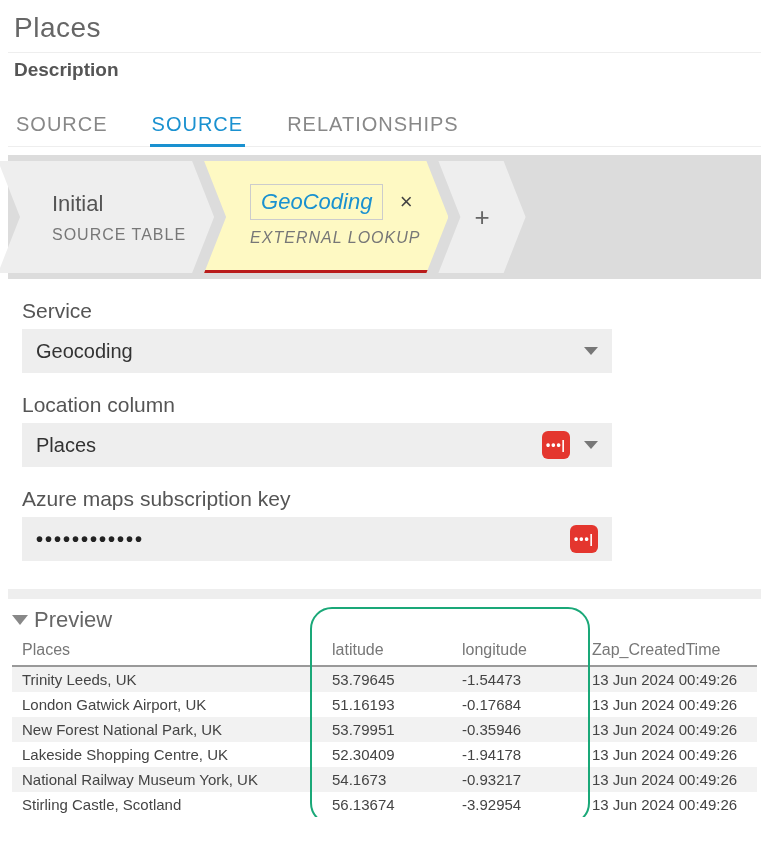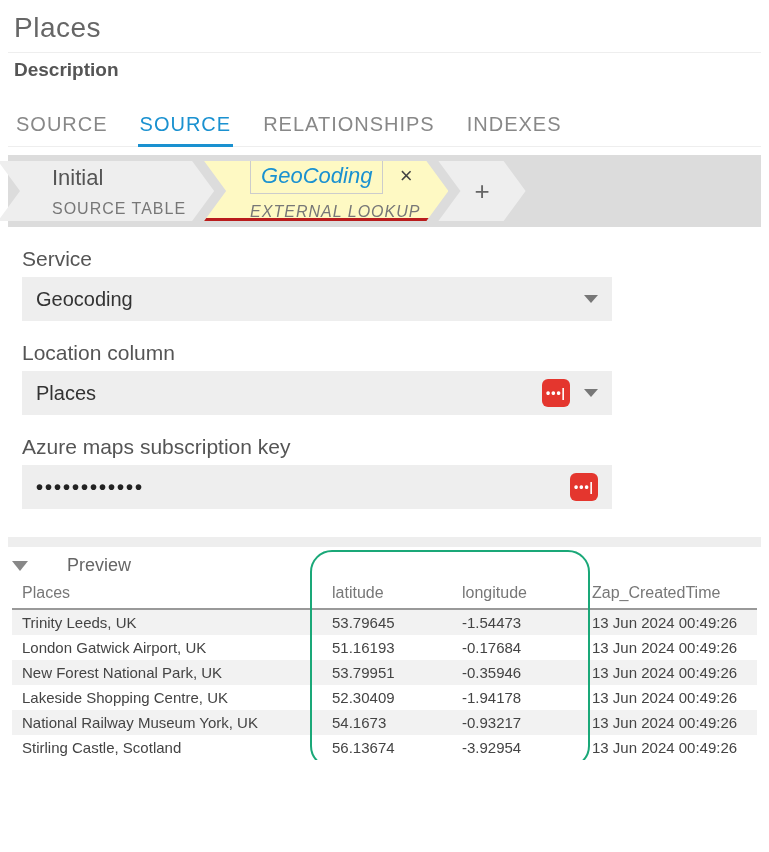--- a/index.html
+++ b/index.html
@@ -12,37 +12,37 @@
   }
   .page { padding: 10px 8px 0 8px; }
   .title {
      font-size: 28px; font-weight: 300; color: #666; letter-spacing: .5px;
      padding: 2px 6px 8px 6px; border-bottom: 1px solid #eee;
   }
   .description {
      font-size: 19px; font-weight: 700; color: #555; padding: 6px 6px 10px 6px;
   }
   .tabs {
-    display: flex; gap: 28px; padding: 18px 6px 0 6px;
+    display: flex; gap: 40px; padding: 18px 6px 0 6px;
     border-bottom: 1px solid #eee;
     text-align: center;
   }
   .tab {
     font-size: 20px; letter-spacing: 1px; color: #888;
     padding: 4px 2px 8px 2px; cursor: pointer; font-weight:400;
   }
   .tab.active { color: #1a91d0; border-bottom: 3px solid #1a91d0; margin-bottom:-1px;}
   .pipeline {
     background: #dcdcdc;
     padding: 6px 0 6px 0;
     margin-top: 8px;
     position: relative;
     display:flex;
     align-items:stretch;
-    height: 72px;
+    height: 124px;
   }
   .stage {
     position: relative;
     background:#eee;
     display:flex; flex-direction:column; justify-content:center;
     padding: 8px 28px 8px 46px;
     clip-path: polygon(0 0, calc(100% - 22px) 0, 100% 50%, calc(100% - 22px) 100%, 0 100%, 22px 50%);
     margin-left:-10px;
     height:100%;
   }
@@ -85,21 +85,21 @@
   .previewbar{
     margin-top:28px; background:#eee; height:10px; position:relative;
   }
   .previewhead{
     display:flex; align-items:center; gap:6px; padding:8px 4px 2px 4px;
   }
   .previewhead .chev{
     width:0;height:0;border-left:8px solid transparent;border-right:8px solid transparent;
     border-top:10px solid #888;
   }
-  .previewhead .ptxt{ font-size:18px; color:#666;margin-left:33px;}
+  .previewhead .ptxt{ font-size:22px; color:#666;}
   .tablewrap { position:relative; padding:0 4px;}
   table { border-collapse:collapse; width:100%; table-layout:fixed;}
   th { text-align:left; font-weight:400; color:#777; font-size:16px;
        padding:6px 10px; border-bottom:2px solid #999;}
   td { padding:4px 10px; font-size:15px; color:#444; white-space:nowrap; overflow:hidden;}
   tbody tr:nth-child(odd){ background:#f2f2f2;}
   .highlight-box{
     position:absolute; border:2px solid #1aa878; border-radius:22px;
     pointer-events:none;
   }
@@ -108,21 +108,20 @@
 <body>
 
 <div class="page">
   <div class="title">Places</div>
   <div class="description">Description</div>
 
   <div class="tabs">
     <div class="tab">SOURCE</div>
     <div class="tab active">SOURCE</div>
     <div class="tab">RELATIONSHIPS</div>
-    <div class="tab">INDEXES</div>
   </div>
 
   <div class="pipeline">
     <div class="stage">
       <div class="big">Initial</div>
       <div class="small">SOURCE TABLE</div>
     </div>
     <div class="stage active">
       <div class="big">
         <span class="inpwrap">GeoCoding</span>

